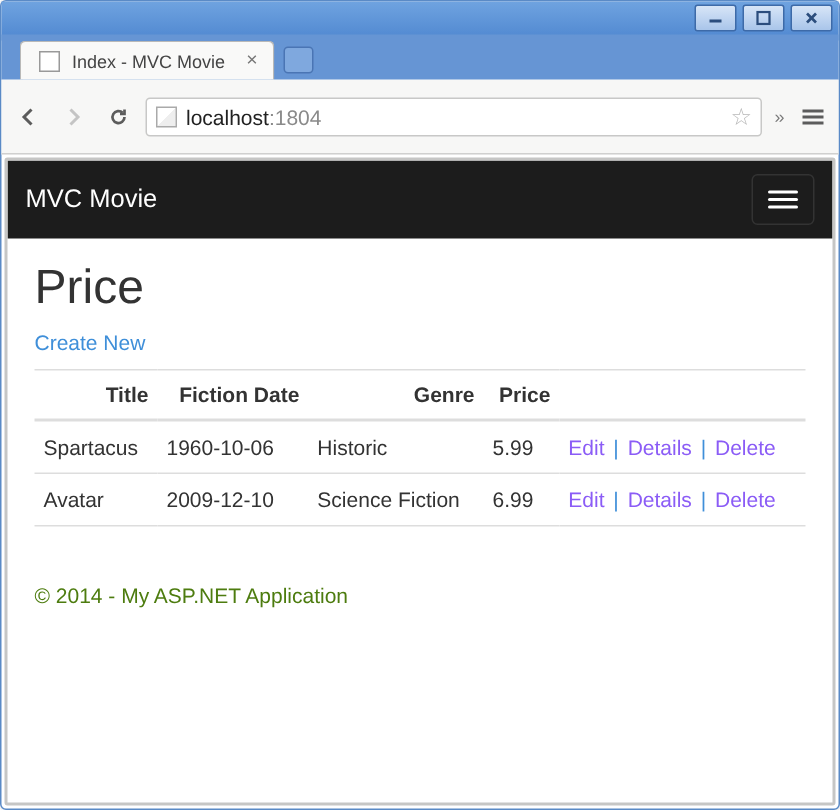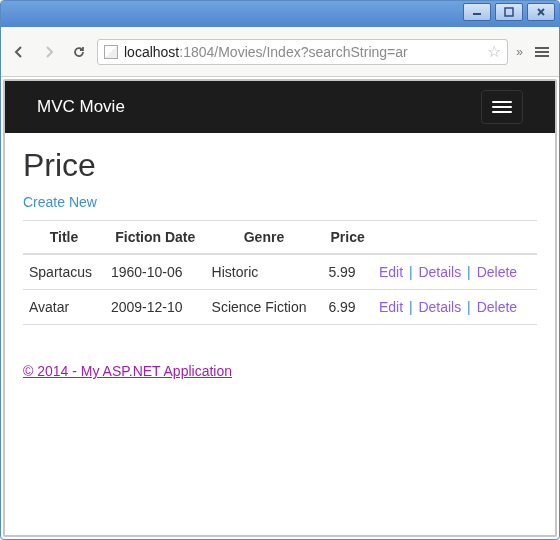--- a/index.html
+++ b/index.html
@@ -146,21 +146,21 @@
     border-radius: 2px;
   }
 
   
   .navbar {
     background: #1c1c1c;
     color: #9d9d9d;
     height: 52px;
     display: flex;
     align-items: center;
-    padding: 0 32px;
+    padding: 0 12px;
     justify-content: space-between;
   }
   .brand { color: #fff; font-size: 17px; }
   .nav-toggle {
     width: 42px; height: 34px;
     border: 1px solid #333;
     border-radius: 4px;
     display:flex; flex-direction:column; align-items:center; justify-content:center;
     gap:3px;
     background:#1c1c1c;
@@ -170,42 +170,41 @@
   .container { padding: 14px 18px 20px; color:#333; }
   h2.page-title { font-size: 32px; font-weight: 400; color:#333; margin-bottom: 10px; }
   .create-link { color: #3f8fd9; font-size: 14px; text-decoration: none; display:inline-block; margin-bottom:10px;}
 
   table.movies {
     width: 100%;
     border-collapse: collapse;
     font-size: 14px;
   }
   table.movies th {
-    text-align: center;
+    text-align: right;
     font-weight: 700;
     padding: 8px 6px;
     border-top: 1px solid #ddd;
     border-bottom: 2px solid #ddd;
     color:#333;
   }
   table.movies td {
     padding: 9px 6px;
     border-bottom: 1px solid #ddd;
     color:#333;
     vertical-align: middle;
   }
   .actions a { color:#8b5cf6; text-decoration:none; }
   .actions .sep { color:#3f8fd9; padding: 0 2px; }
 
   footer.page-footer {
     padding: 18px;
-    color:#a21caf;
+    color:#4d7c0f;
     font-size: 14px;
     border-top: 0;
-    text-decoration: underline;
   }
 </style>
 </head>
 <body>
 
 <div class="window">
 
   <div class="titlebar">
     <div class="win-btns">
       <div class="win-btn">
@@ -220,20 +219,28 @@
       </div>
       <div class="win-btn">
         <svg width="10" height="10">
             <line x1="2" y1="2" x2="8" y2="8" stroke="#2b4d7d" stroke-width="1.8"></line>
             <line x1="8" y1="2" x2="2" y2="8" stroke="#2b4d7d" stroke-width="1.8"></line>
           </svg>
       </div>
     </div>
   </div>
 
+  <div class="tabstrip">
+    <div class="tab">
+      <span class="favicon"></span>
+      <span>Index - MVC Movie</span>
+      <span class="tab-close">×</span>
+    </div>
+    <div class="newtab"></div>
+  </div>
 
   <div class="addrrow">
     <div class="nav-btn">
       <svg width="16" height="16">
           <path d="M10 3 L5 8 L10 13" fill="none" stroke="#5c5c5c" stroke-width="2"></path>
         </svg>
     </div>
     <div class="nav-btn disabled">
       <svg width="16" height="16">
           <path d="M6 3 L11 8 L6 13" fill="none" stroke="#c4c4c4" stroke-width="2"></path>
@@ -242,21 +249,20 @@
     <div class="nav-btn">
       <svg width="16" height="16">
           <path d="M12 8a4 4 0 1 1-1.2-2.8" fill="none" stroke="#5c5c5c" stroke-width="1.8"></path>
           <path d="M12 3v3h-3" fill="none" stroke="#5c5c5c" stroke-width="1.8"></path>
         </svg>
     </div>
     <div class="omnibox">
       <span class="page-icon"></span>
       <span class="url-host">localhost</span>
         <span class="url-path">:1804</span>
-        <span class="url-path">/Movies/Index?searchString=ar</span>
       <span style="flex:1"></span>
       <span class="star">☆</span>
     </div>
     <span class="chevr">»</span>
     <div class="menu-btn">
       <div class="bars">
           <div></div>
           <div></div>
           <div></div>
         </div>

